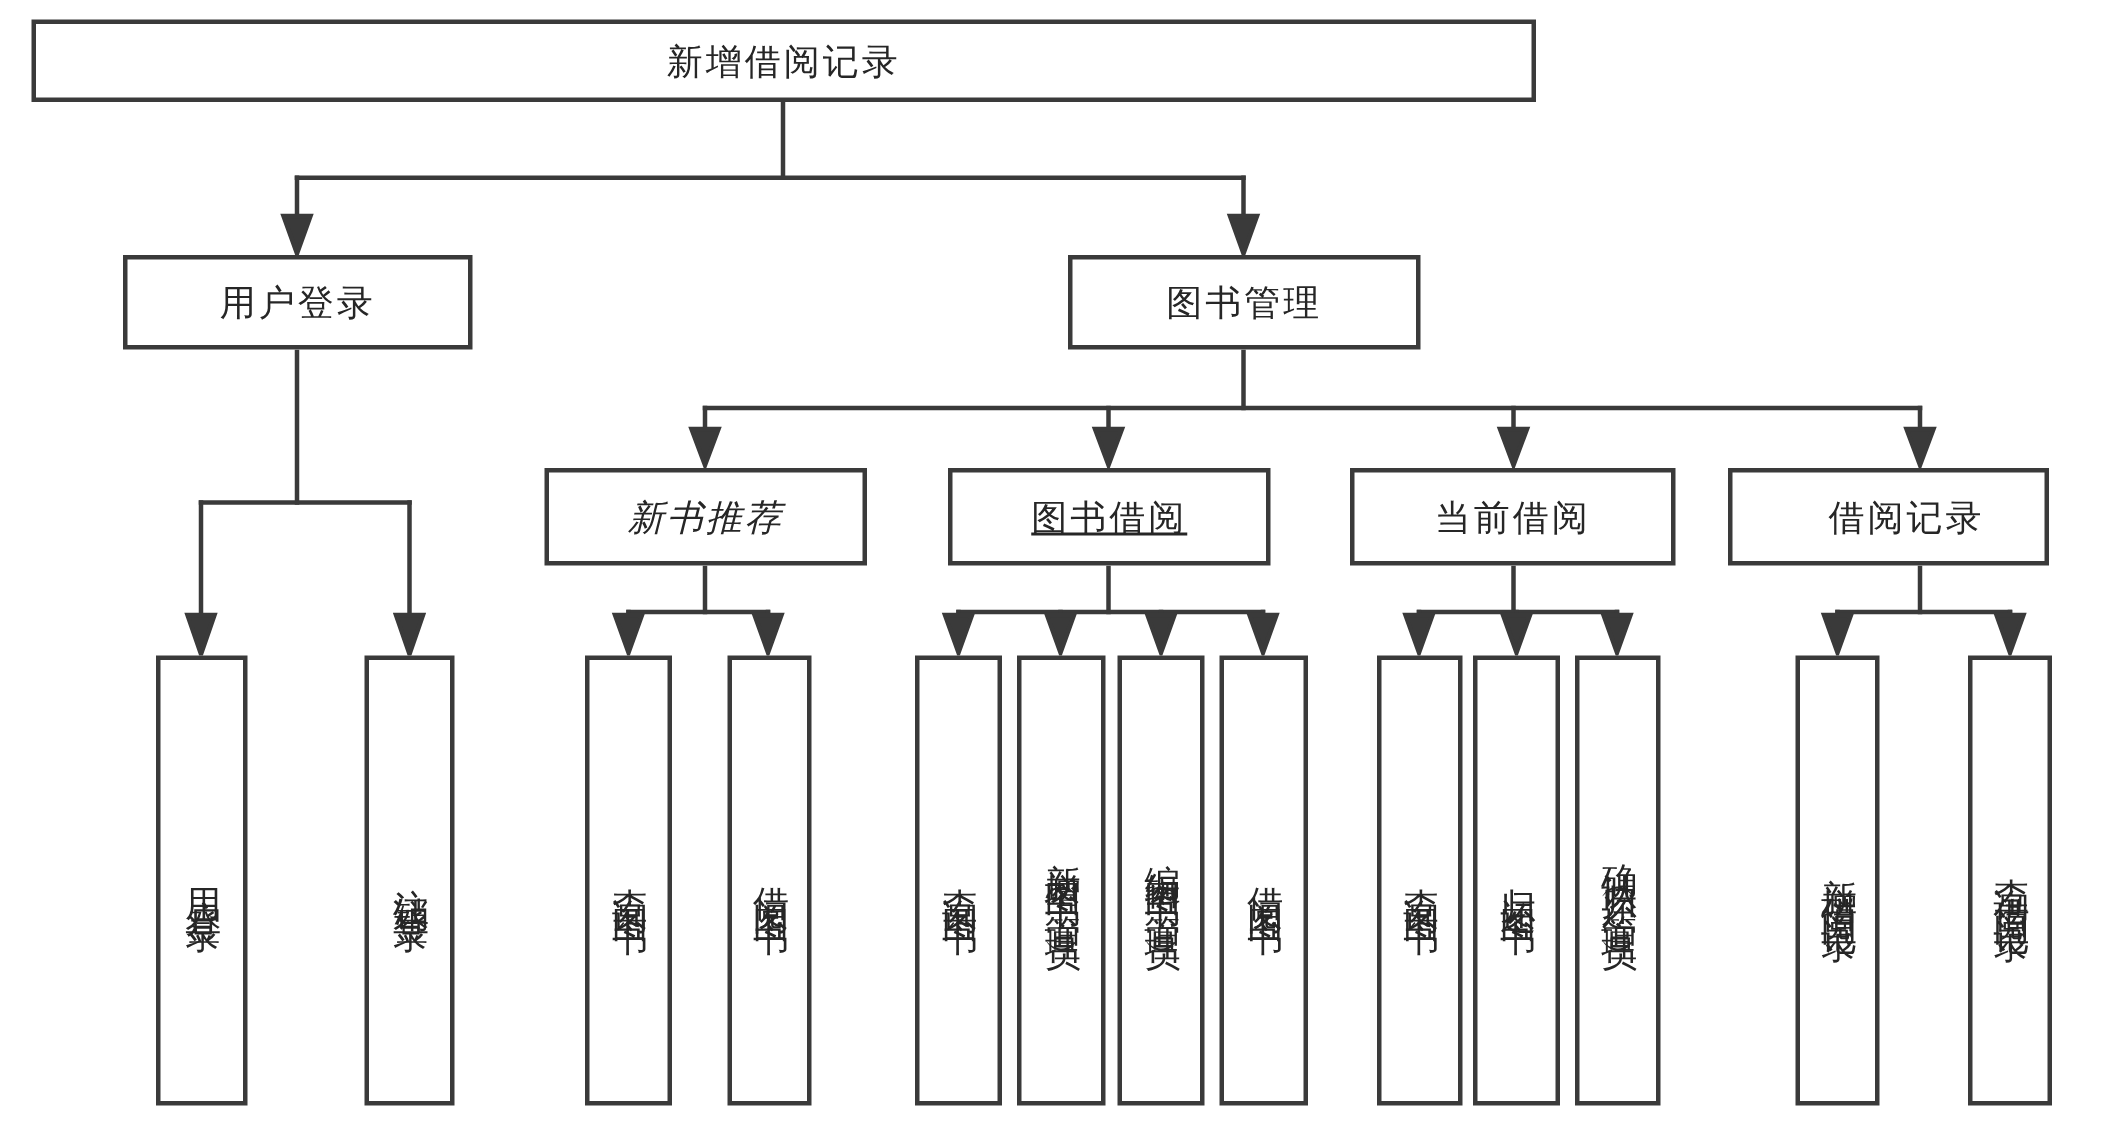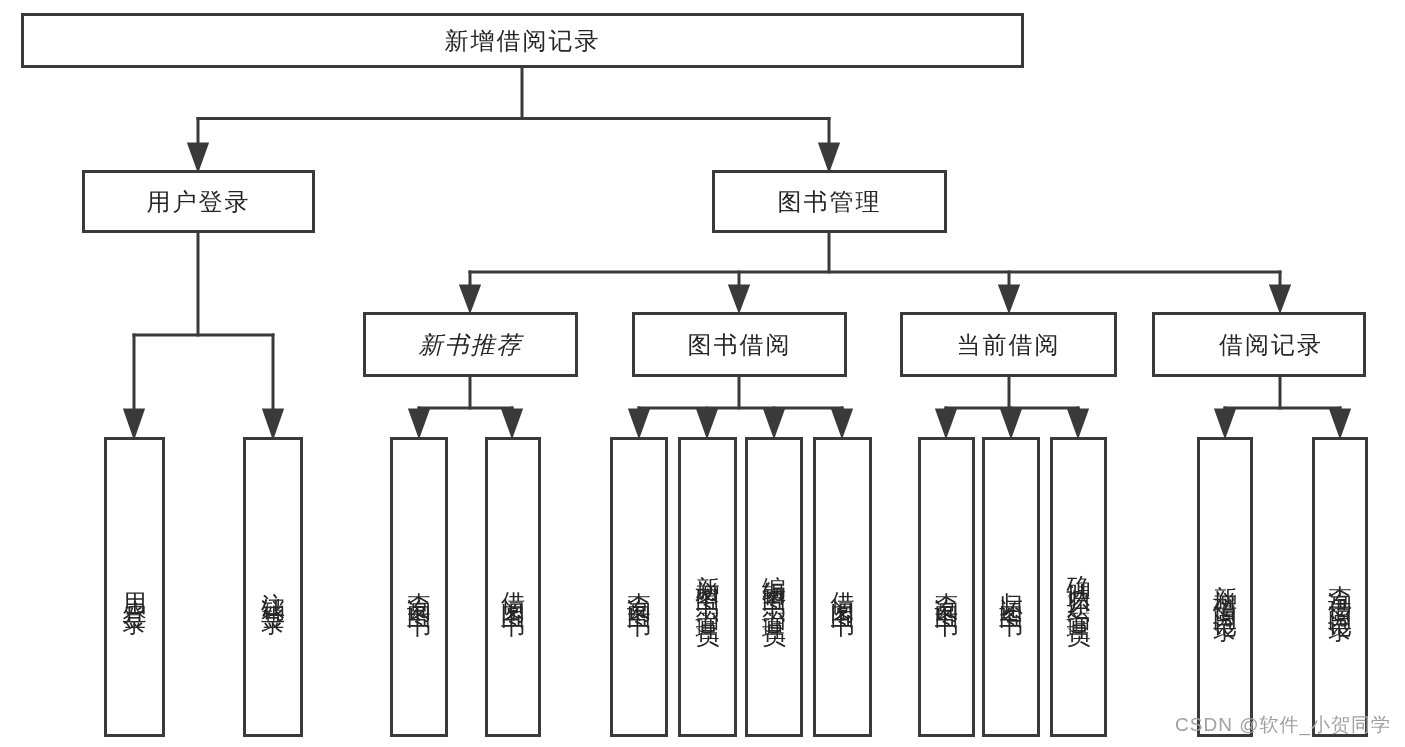--- a/index.html
+++ b/index.html
@@ -135,21 +135,21 @@
   <div class="box" style="left:82px; top:170px; width:233px; height:63px;">
     <span>用户登录</span>
   </div>
   <div class="box" style="left:712px; top:170px; width:235px; height:63px;font-family:Liberation Serif, serif;">
     <span>图书管理</span>
   </div>
 
   <div class="box" style="left:363px; top:312px; width:215px; height:65px;font-style:italic;">
     <span>新书推荐</span>
   </div>
-  <div class="box" style="left:632px; top:312px; width:215px; height:65px;">
+  <div class="box" style="left:632px; top:312px; width:215px; height:65px;text-decoration:underline;">
     <span>图书借阅</span>
   </div>
   <div class="box" style="left:900px; top:312px; width:217px; height:65px;">
     <span>当前借阅</span>
   </div>
   <div class="box" style="left:1152px; top:312px; width:214px; height:65px;padding-left:24px;">
     <span>借阅记录</span>
   </div>
 
   <div class="box vbox" style="left:104px; top:437px; width:61px; height:300px;">
@@ -189,15 +189,14 @@
     <span>确认归还（管理员）</span>
   </div>
 
   <div class="box vbox" style="left:1197px; top:437px; width:56px; height:300px;">
     <span>新增借阅记录</span>
   </div>
   <div class="box vbox" style="left:1312px; top:437px; width:56px; height:300px;">
     <span>查询借阅记录</span>
   </div>
 
-  <div class="watermark">CSDN @软件_小贺同学</div>
 
 </div>
 
 </body></html>

